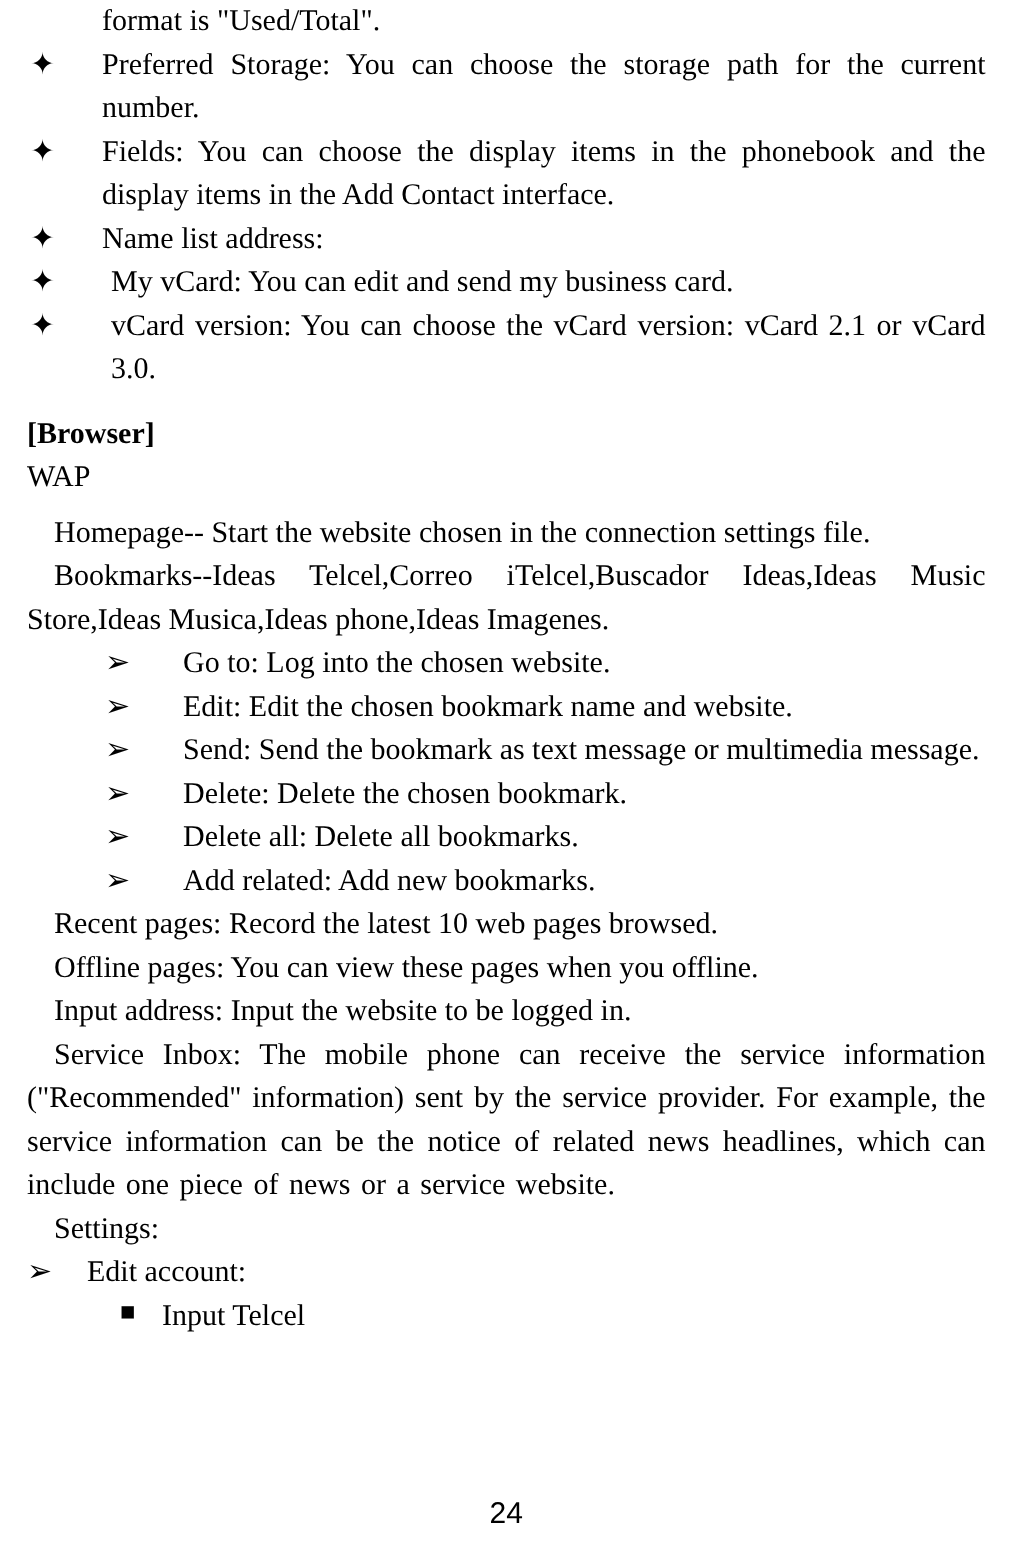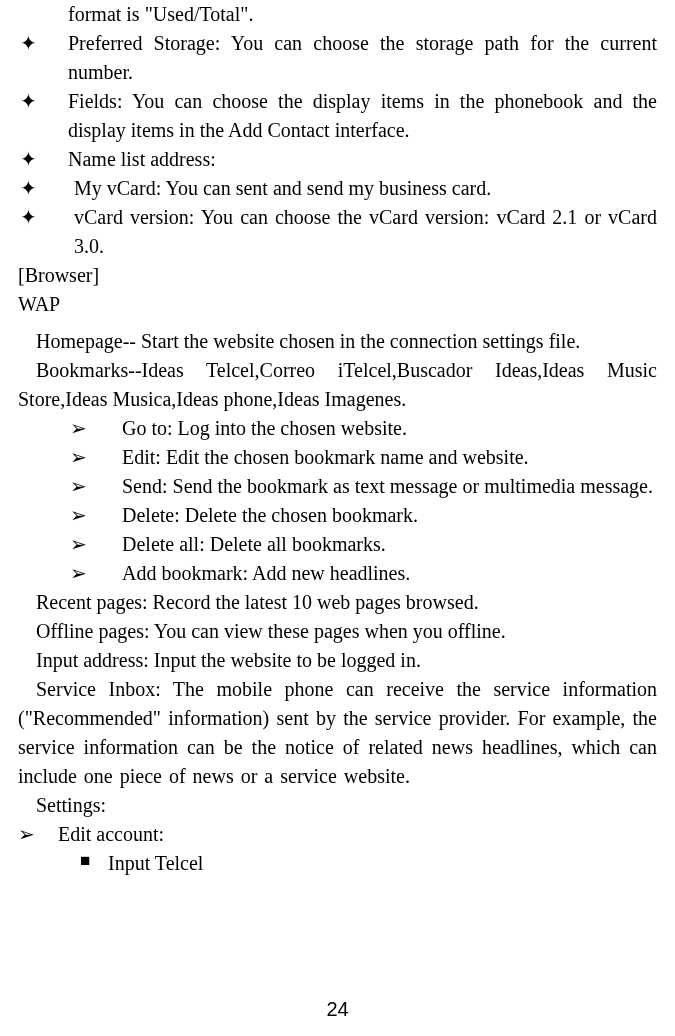--- a/index.html
+++ b/index.html
@@ -36,21 +36,22 @@
     flex: 1 1 auto;
   }
   .justify {
     text-align: justify;
     text-align-last: left;
   }
   .wide-words {
     word-spacing: 6px;
   }
   .sec-head {
-    font-weight: normal;
+    font-weight: bold;
+    margin-top: 14px;
   }
   .wap {
   }
   .arrow-row-inner {
     display: flex;
   }
   .ab {
     flex: 0 0 52px;
   }
   .arrow-text {
@@ -106,21 +107,21 @@
     <div class="diamond-row">
       <span class="diamond-bullet">✦</span>
       <span class="diamond-text justify">Fields: You can choose the display items in the phonebook and the display items in the Add Contact interface.</span>
     </div>
     <div class="diamond-row">
       <span class="diamond-bullet">✦</span>
       <span class="diamond-text">Name list address:</span>
     </div>
     <div class="diamond-row">
       <span class="diamond-bullet">✦</span>
-      <span class="diamond-text" style="padding-left:6px">My vCard: You can sent and send my business card.</span>
+      <span class="diamond-text" style="padding-left:6px">My vCard: You can edit and send my business card.</span>
     </div>
     <div class="diamond-row">
       <span class="diamond-bullet">✦</span>
       <span class="diamond-text justify" style="padding-left:6px">vCard version: You can choose the vCard version: vCard 2.1 or vCard 3.0.</span>
     </div>
   </div>
 
   <div class="sec-head">[Browser]</div>
   <div class="wap">WAP</div>
 
@@ -148,21 +149,21 @@
     <div class="arrow-row-inner">
       <span class="ab">➢</span>
       <span class="arrow-text">Delete: Delete the chosen bookmark.</span>
     </div>
     <div class="arrow-row-inner">
       <span class="ab">➢</span>
       <span class="arrow-text">Delete all: Delete all bookmarks.</span>
     </div>
     <div class="arrow-row-inner">
       <span class="ab">➢</span>
-      <span class="arrow-text">Add bookmark: Add new headlines.</span>
+      <span class="arrow-text">Add related: Add new bookmarks.</span>
     </div>
   </div>
 
   <div class="plain-row">Recent pages: Record the latest 10 web pages browsed.</div>
   <div class="plain-row">Offline pages: You can view these pages when you offline.</div>
   <div class="plain-row">Input address: Input the website to be logged in.</div>
 
   <div class="justify" style="word-spacing:2px">
     <span style="display:inline-block; width:18px"></span><span>Service Inbox: The mobile phone can receive the service information ("Recommended" information) sent by the service provider. For example, the service information can be the notice of related news headlines, which can include one piece of news or a service website.</span>
   </div>

